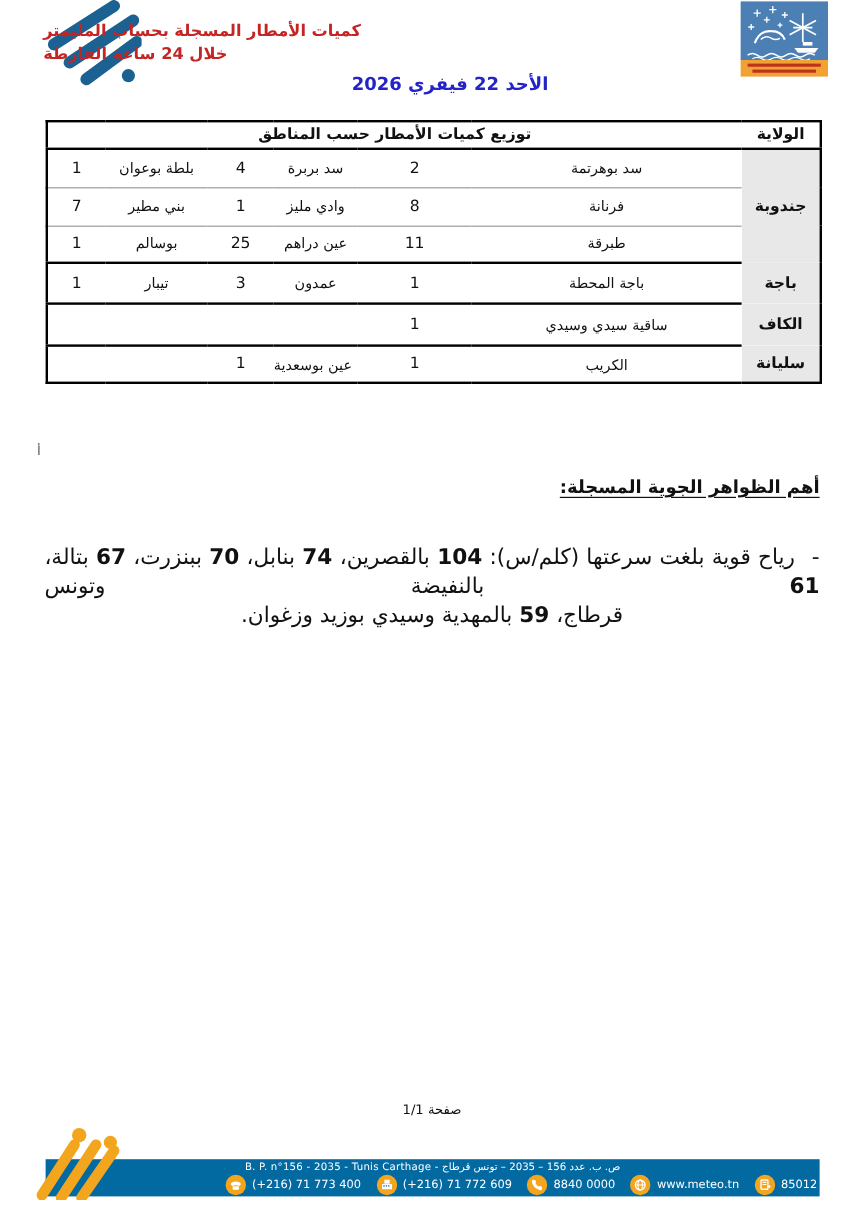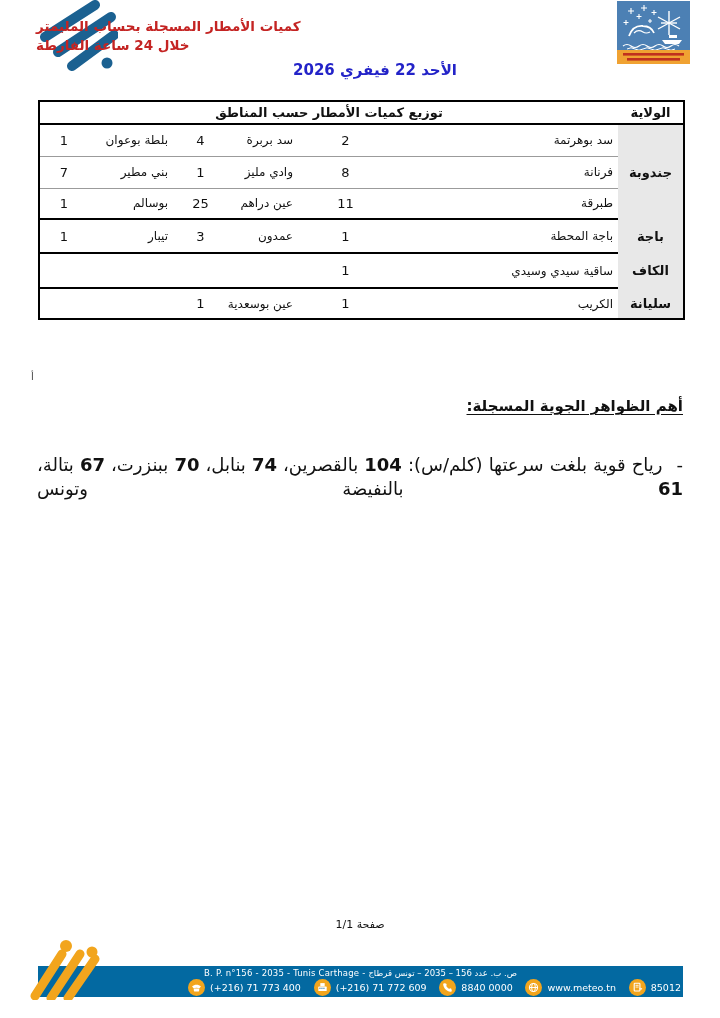--- a/index.html
+++ b/index.html
@@ -19,21 +19,21 @@
   
   table.rain{position:absolute;left:38px;top:100px;width:645px;direction:rtl;
         border-collapse:collapse;table-layout:fixed;font-size:12px;color:#111;}
   table.rain,table.rain td{border:0;}
   table.rain{border:2px solid #000;}
   td{padding:0 5px;vertical-align:middle;overflow:hidden;white-space:nowrap;}
   tr.hdr td{border-bottom:2px solid #000;font-weight:bold;text-align:center;font-size:13px;}
   td.gov{border-left:2px solid #000;border-bottom:2px solid #000;background:#e8e8e8;
         font-weight:bold;text-align:center;font-size:13px;}
   td.gov-hdr{border-left:2px solid #000;background:#fff;}
-  td.name{text-align:right;font-size:12px;}
+  td.name{text-align:center;font-size:12px;}
   td.val{text-align:center;font-size:13px;}
   tr.inner td.name,tr.inner td.val{border-bottom:1px solid #9b9b9b;}
   tr.grp-end td.name,tr.grp-end td.val{border-bottom:2px solid #000;}
 
   
   .stray{position:absolute;left:31px;top:371px;font-size:10px;color:#444;}
   .phen-heading{position:absolute;right:37px;top:397px;direction:rtl;
         font-weight:bold;font-size:15px;text-decoration:underline;text-underline-offset:3px;}
   .phen-par{position:absolute;left:37px;right:37px;top:453px;direction:rtl;
         font-size:18px;line-height:24px;}
@@ -182,20 +182,21 @@
       <td class="val"></td>
     </tr>
   </tbody>
     </table>
 
   <div class="stray">أ</div>
 
   <div class="phen-heading">أهم الظواهر الجوية المسجلة:</div>
   <div class="phen-par">
     <div class="phen-line1"><span class="dash">-</span><span><span>رياح قوية بلغت سرعتها (كلم/س): </span><span style="font-weight: 700;">104</span><span> بالقصرين، </span><span style="font-weight: 700;">74</span><span> بنابل، </span><span style="font-weight: 700;">70</span><span> ببنزرت، </span><span style="font-weight: 700;">67</span><span> بتالة، </span><span style="font-weight: 700;">61</span><span> بالنفيضة وتونس</span></span></div>
+    <div class="phen-line2"><span>قرطاج، </span><span style="font-weight: 700;">59</span><span> بالمهدية وسيدي بوزيد وزغوان.</span></div>
   </div>
 
   <div class="page-num">صفحة 1/1</div>
 
   <div class="footer-bar">
     <div class="footer-address">B. P. n°156 - 2035 - Tunis Carthage - ص. ب. عدد 156 – 2035 – تونس قرطاج</div>
     <div class="contacts">
       <div class="contact">
         <span class="circ">
           <svg width="11" height="11" viewBox="0 0 10 10">

